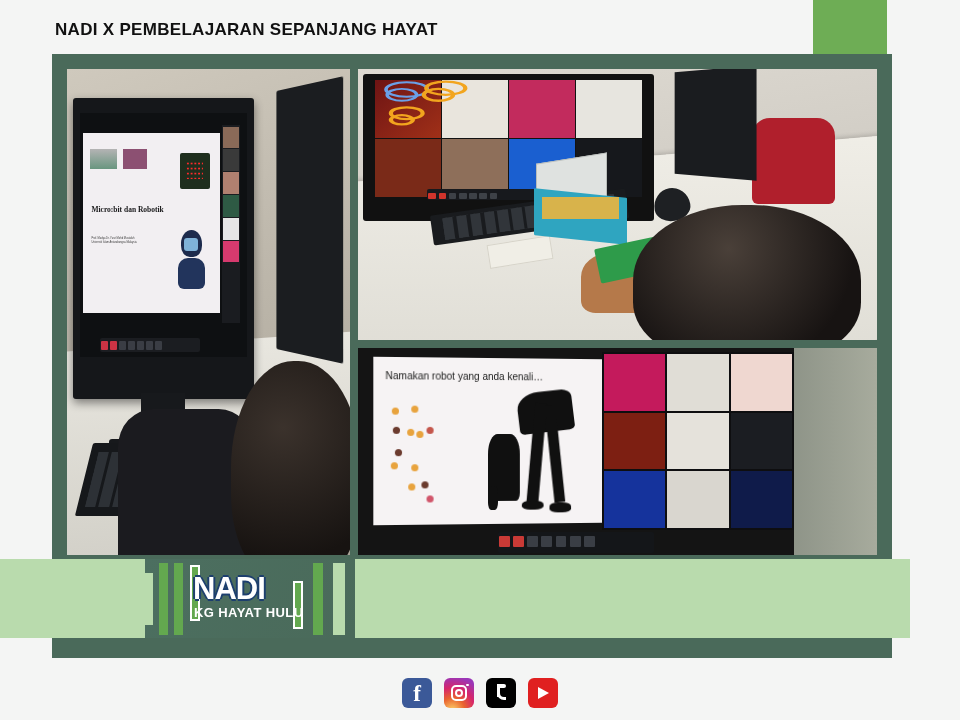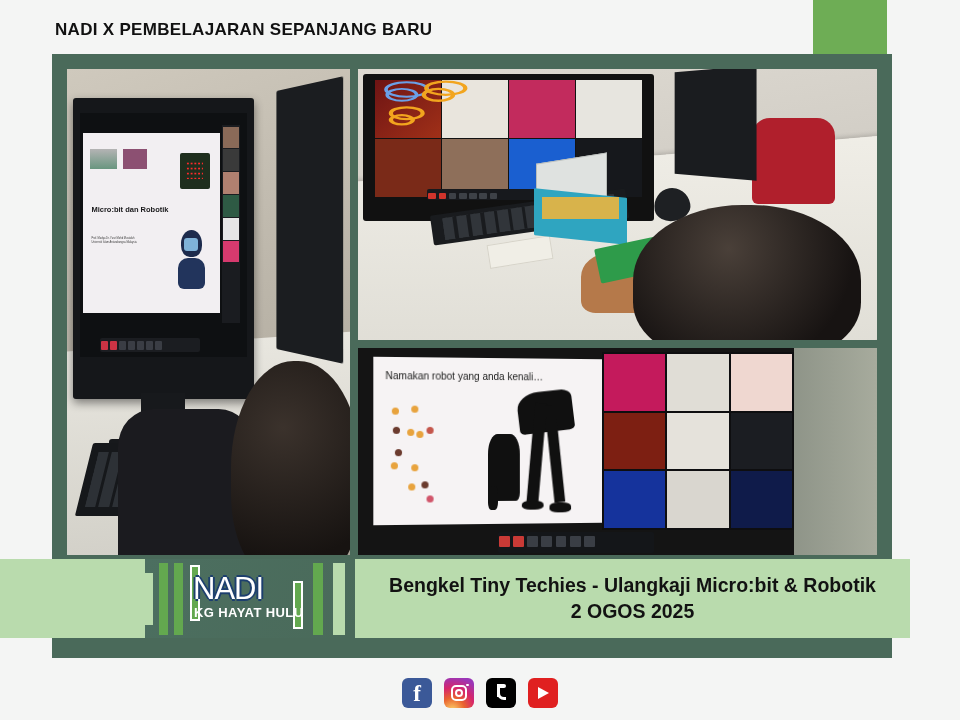--- a/index.html
+++ b/index.html
@@ -60,21 +60,21 @@
   #photo-left{ width:100%; height:100%; }
   #photo-top-right{ width:100%; height:271px; }
   #photo-bottom-right{ width:100%; height:207px; }
 
   
   .room-wall{position:absolute;inset:0;background:linear-gradient(160deg,#cfc9bd 0%,#bdb7ab 45%,#a9a397 100%);}
   .desk-white{position:absolute;left:-6%;bottom:0;width:118%;height:44%;background:linear-gradient(180deg,#e8e6df,#d2d0c8);transform:skewY(-4deg);}
   .monitor1{position:absolute;left:2%;top:6%;width:64%;height:62%;background:#15171a;border-radius:3px;box-shadow:0 4px 10px rgba(0,0,0,.45);}
   .monitor1 .bezel{position:absolute;inset:5% 4% 14% 4%;background:#0e1012;overflow:hidden;}
   .slide1{position:absolute;left:2%;top:8%;width:82%;height:74%;background:#f2eff2;}
-  .slide1 .t{position:absolute;left:6%;top:40%;font-size:7.5px;font-weight:bold;color:#18181a;}
+  .slide1 .t{position:absolute;left:6%;top:40%;font-size:7.5px;font-weight:bold;color:#18181a;font-family:Liberation Serif, serif;}
   .slide1 .sub{position:absolute;left:6%;top:58%;font-size:2.6px;color:#3a3a3a;line-height:1.5;}
   .slide1 .logo-a{position:absolute;left:5%;top:9%;width:20%;height:11%;background:linear-gradient(180deg,#9a9a9a,#2e6f4e);opacity:.7;}
   .slide1 .logo-b{position:absolute;left:29%;top:9%;width:18%;height:11%;background:#6a1b47;opacity:.75;}
   .mbchip{position:absolute;right:7%;top:11%;width:22%;height:20%;background:#1f2e1e;border-radius:2px;}
   .mbchip:after{content:"";position:absolute;left:18%;top:22%;width:58%;height:52%;background:
      radial-gradient(circle,#ff2a2a 40%,transparent 41%) 0 0/22% 28% repeat;}
   .robot1{position:absolute;right:8%;bottom:8%;width:26%;height:40%;}
   .robot1 .head{position:absolute;left:20%;top:4%;width:60%;height:38%;border-radius:50% 50% 42% 42%;background:#1d2b4d;}
   .robot1 .face{position:absolute;left:30%;top:16%;width:40%;height:18%;background:#7fb2d8;border-radius:3px;}
   .robot1 .body{position:absolute;left:12%;top:44%;width:76%;height:42%;border-radius:10px 10px 6px 6px;background:#22345c;}
@@ -179,21 +179,21 @@
     width:210px; height:100%;
     background:linear-gradient(120deg,#4c6f60,#4a6a5a);
     overflow:hidden;
     flex:none;
   }
   .logo-bar{ position:absolute; background:#63a84f; }
   .logo-bar.pale{ background:#b9dbad; }
   #nadi-word{
     position:absolute;
     left:48px; top:12px;
-    font-size:31px; font-weight:normal;
+    font-size:31px; font-weight:bold;
     color:#ffffff;
     letter-spacing:-1px;
     font-stretch:condensed;
     text-shadow:2px 0 0 #1d3f6e,-2px 0 0 #1d3f6e,0 2px 0 #1d3f6e,0 -2px 0 #1d3f6e;
     z-index:3;
   }
   #nadi-sub{
     position:absolute;
     left:49px; top:46px;
     font-size:13px; font-weight:bold;
@@ -254,21 +254,21 @@
   .s-tt .note{position:absolute;left:11px;top:6px;width:3px;height:13px;background:#fff;}
   .s-tt .hook{position:absolute;left:11px;top:15px;width:9px;height:7px;border:3px solid #fff;border-top:none;border-right:none;border-radius:0 0 0 9px;box-sizing:border-box;}
   .s-tt .flag{position:absolute;left:13px;top:6px;width:7px;height:4px;background:#fff;border-radius:0 3px 3px 0;}
   .s-tt .cyan{position:absolute;left:8px;top:8px;width:3px;height:13px;background:#25f4ee;z-index:-1;}
   .s-yt{background:#e02020;}
   .s-yt .play{position:absolute;left:9.5px;top:9px;width:0;height:0;border-left:11px solid #fff;border-top:6.5px solid transparent;border-bottom:6.5px solid transparent;}
 </style>
 </head>
 <body>
 
-<div id="header-title">NADI X PEMBELAJARAN SEPANJANG BARU</div>
+<div id="header-title">NADI X PEMBELAJARAN SEPANJANG HAYAT</div>
 
 <div id="accent-block"></div>
 
 <div id="photo-frame">
   <div id="photo-grid">
 
     <div id="photo-col-left">
       <div class="photo" id="photo-left">
         <div class="room-wall"></div>
         <div class="desk-white"></div>
@@ -424,24 +424,20 @@
     <div class="logo-bar" style="left:14px;top:4px;width:9px;height:72px;"></div>
     <div class="logo-bar" style="left:29px;top:4px;width:9px;height:72px;"></div>
     <div class="logo-bar" style="left:45px;top:6px;width:10px;height:56px;border:2px solid #fff;box-sizing:border-box;"></div>
     <div id="nadi-word">NADI</div>
     <div id="nadi-sub">KG HAYAT HULU</div>
     <div class="logo-bar" style="left:148px;top:22px;width:10px;height:48px;border:2px solid #fff;box-sizing:border-box;"></div>
     <div class="logo-bar" style="left:168px;top:4px;width:10px;height:72px;"></div>
     <div class="logo-bar pale" style="left:188px;top:4px;width:12px;height:72px;"></div>
   </div>
 
-  <div id="event-text">
-    <div id="event-title">Bengkel Tiny Techies - Ulangkaji Micro:bit &amp; Robotik</div>
-    <div id="event-date">2 OGOS 2025</div>
-  </div>
 </div>
 
 <div id="footer">
 
   <a class="social s-fb"></a>
 
   <a class="social s-ig">
     <span class="ring"></span>
       <span class="lens"></span>
       <span class="dot"></span>

